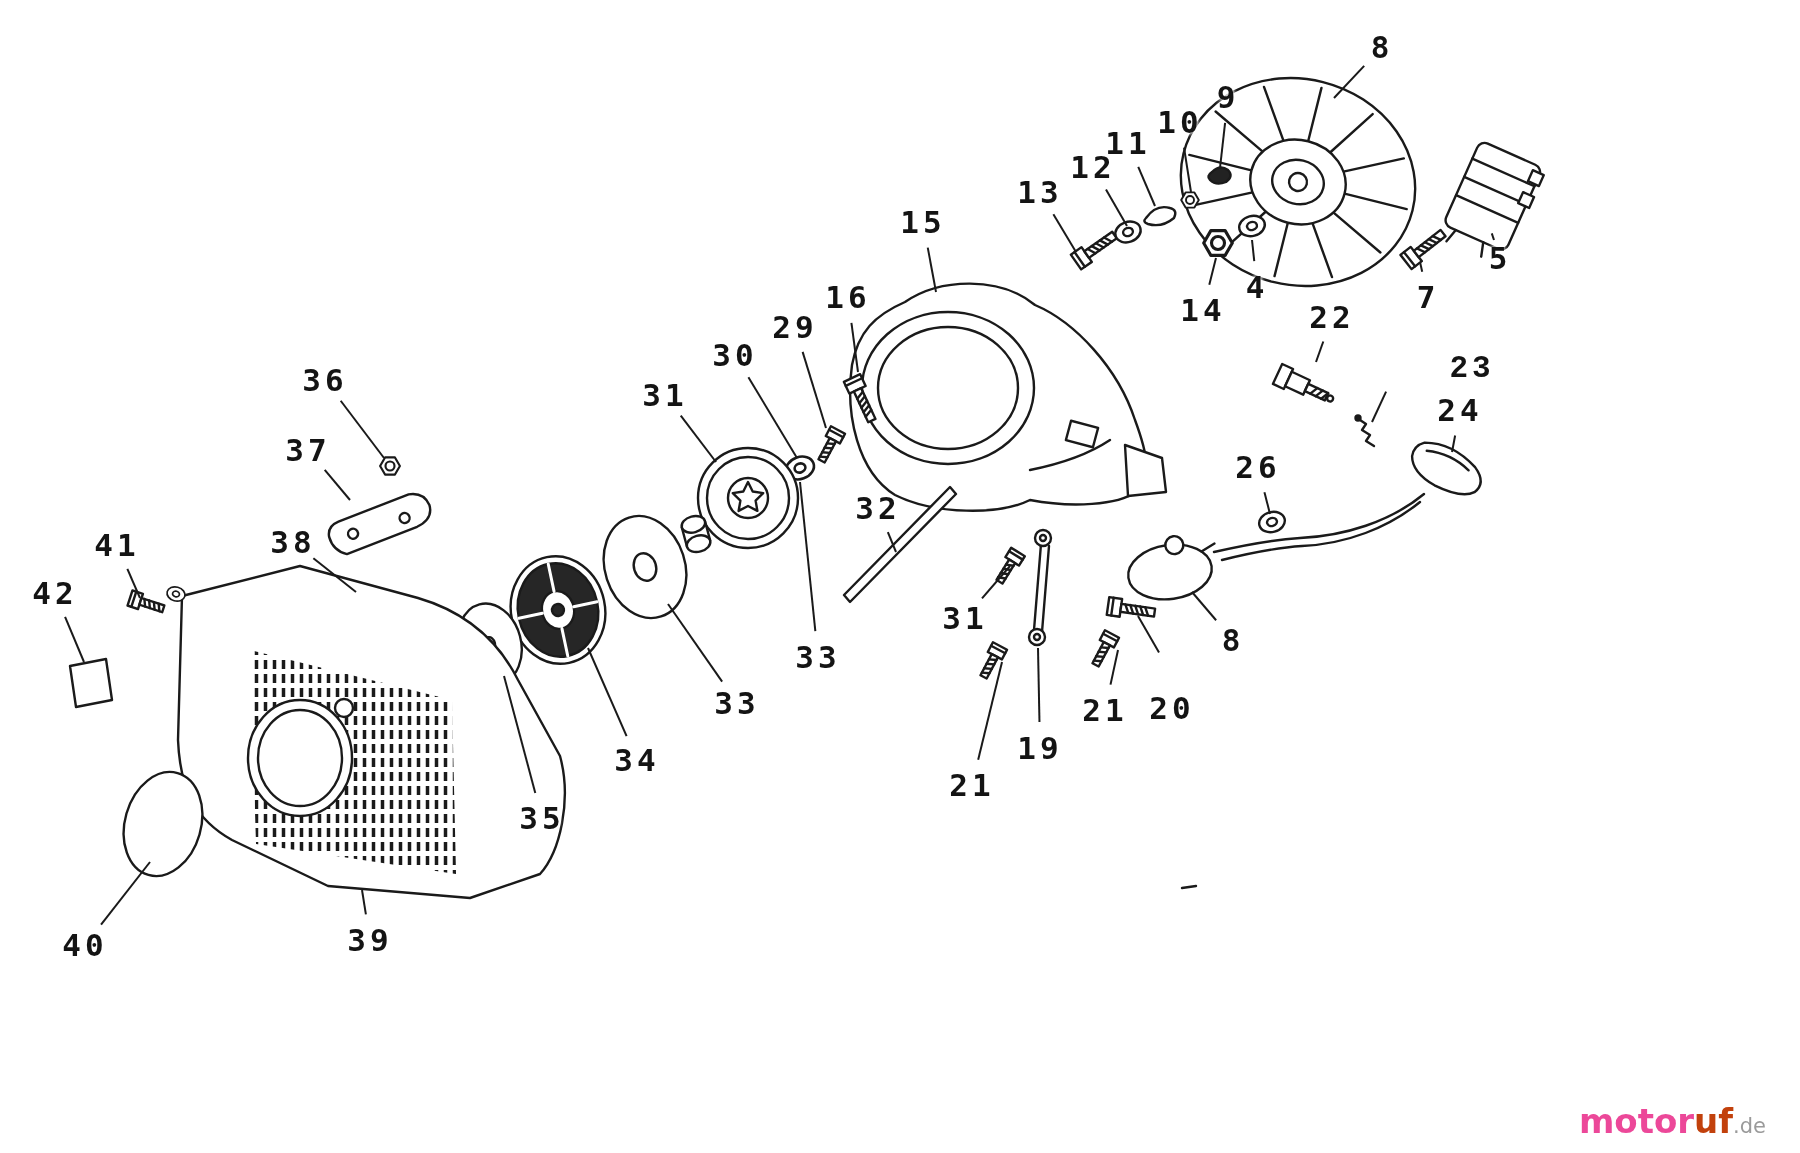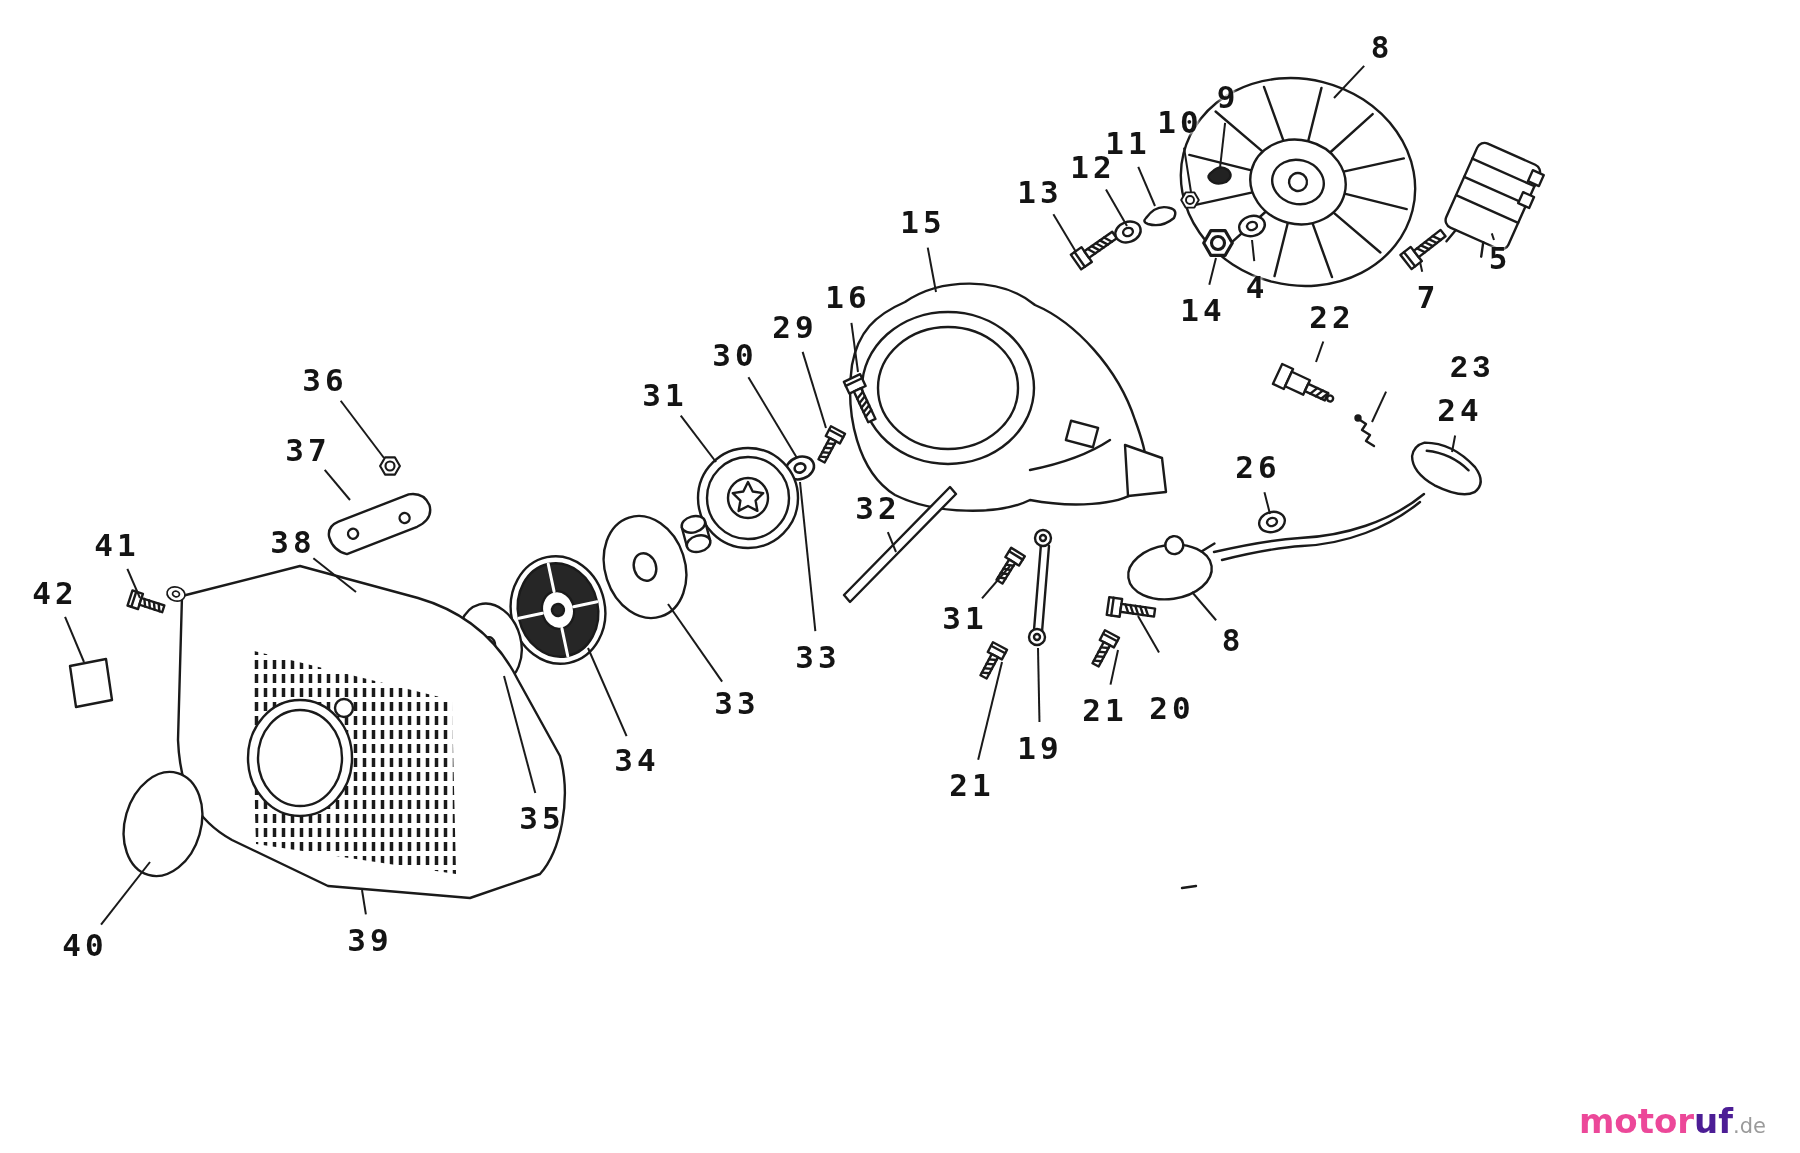--- a/index.html
+++ b/index.html
@@ -271,15 +271,15 @@
       <div class="callout" style="left: 1105px; top: 710px;">21</div>
       <div class="callout" style="left: 637px; top: 760px;">34</div>
       <div class="callout" style="left: 1040px; top: 748px;">19</div>
       <div class="callout" style="left: 542px; top: 818px;">35</div>
       <div class="callout" style="left: 972px; top: 785px;">21</div>
       <div class="callout" style="left: 85px; top: 945px;">40</div>
       <div class="callout" style="left: 370px; top: 940px;">39</div>
     </div>
 
   <div class="watermark">
-    <span style="color: #ec4899;">motor</span><span style="color: #4c1d95;">uf</span><span class="suffix" style="color: rgb(154, 154, 154);">.de</span>
+    <span style="color: #ec4899;">motor</span><span style="color: #c2410c;">uf</span><span class="suffix" style="color: rgb(154, 154, 154);">.de</span>
   </div>
 </div>
 
 </body></html>

